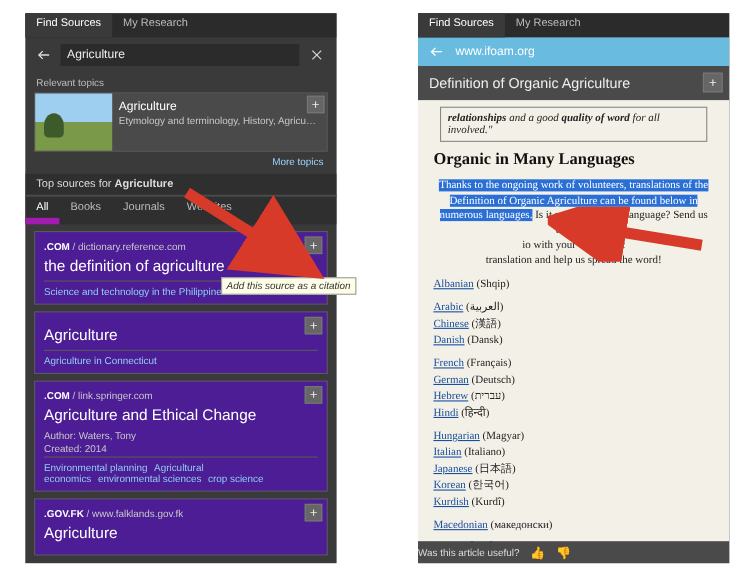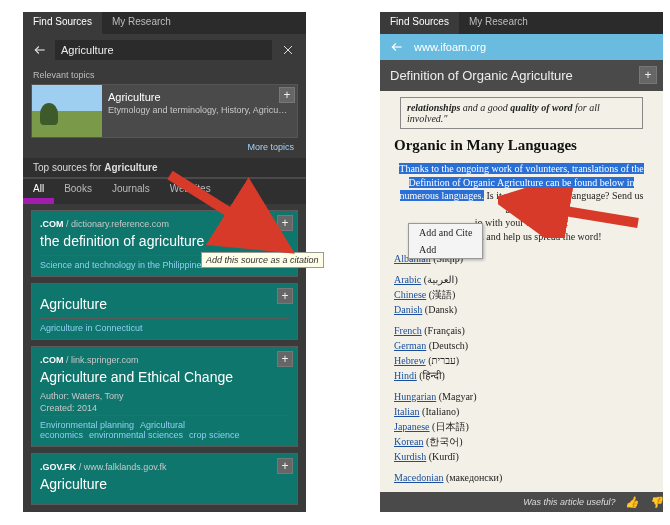--- a/index.html
+++ b/index.html
@@ -128,21 +128,21 @@
     cursor:pointer;
   }
   .filterbar .flt.active {
     color:#fff;
     border-bottom:6px solid #a21caf;
   }
 
   .results { position:relative; }
   .card {
     margin:6px 8px;
-    background:#0f766e;
+    background:#4c1d95;
     border:1px solid #5a5a5a;
     padding:8px 8px 6px;
     position:relative;
   }
   .card .domain { font-size:9px; color:#c8c8c8; }
   .card .domain b { color:#fff; }
   .card .title {
     font-size:14px;
     color:#fff;
     font-weight:300;
@@ -228,23 +228,22 @@
   .langgroup { margin-bottom:6px;}
 
   .footer {
     position:absolute; bottom:0; left:0; right:0;
     height:20px;
     background:#4a4a4a;
     color:#ddd;
     font-size:9px;
     display:flex;
     align-items:center;
-    justify-content:flex-end;
+    justify-content:flex-start;
     gap:10px;
-    font-style:italic;
   }
   .thumb { cursor:pointer; font-size:11px; color:#ccc;}
 
   
   .arrow {
     position:absolute;
     z-index:10;
     pointer-events:none;
   }
   svg { display:block; }
@@ -367,24 +366,20 @@
     </p>
     <div class="langlist" id="langlist">
         <div class="langgroup"><a href="#">Albanian</a> (Shqip)</div>
         <div class="langgroup"><a href="#">Arabic</a> (العربية)<br><a href="#">Chinese</a> (漢語)<br><a href="#">Danish</a> (Dansk)</div>
         <div class="langgroup"><a href="#">French</a> (Français)<br><a href="#">German</a> (Deutsch)<br><a href="#">Hebrew</a> (עברית)<br><a href="#">Hindi</a> (हिन्दी)</div>
         <div class="langgroup"><a href="#">Hungarian</a> (Magyar)<br><a href="#">Italian</a> (Italiano)<br><a href="#">Japanese</a> (日本語)<br><a href="#">Korean</a> (한국어)<br><a href="#">Kurdish</a> (Kurdî)</div>
         <div class="langgroup"><a href="#">Macedonian</a> (македонски)</div>
         <div class="langgroup"><a href="#">Nepali</a> (नेपाली)<br><a href="#">Norwegian</a> (Norsk)</div>
       </div>
 
-    <div class="ctx" style="left:28px; top:132px;">
-      <div>Add and Cite</div>
-      <div>Add</div>
-    </div>
   </div>
 
   <div class="footer">
     <span>Was this article useful?</span>
     <span class="thumb">👍</span>
     <span class="thumb">👎</span>
   </div>
 </div>
 
 <div class="arrow" style="left:498px; top:188px;">

